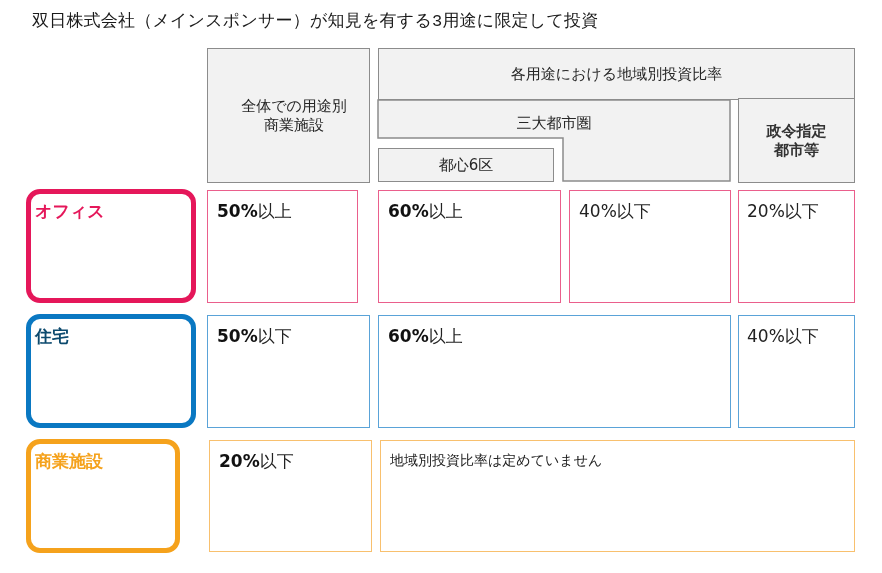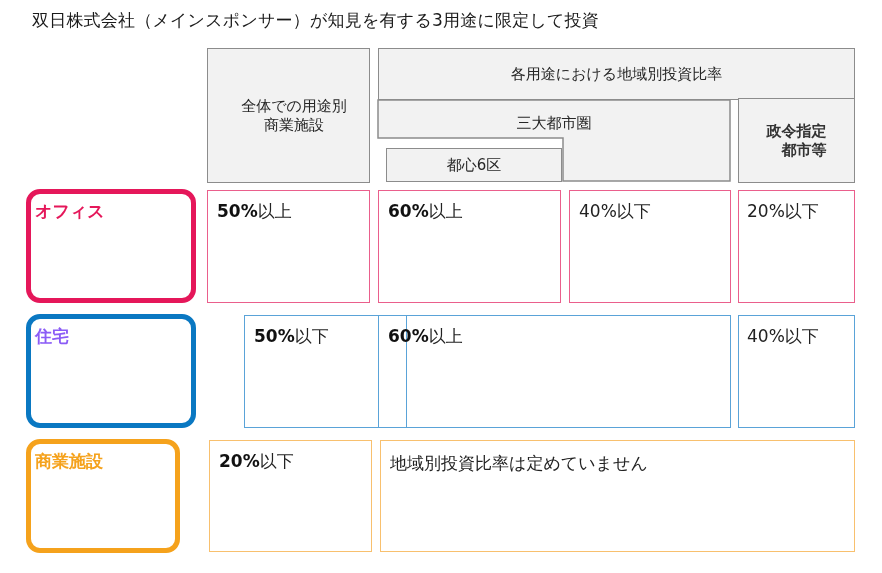--- a/index.html
+++ b/index.html
@@ -1,27 +1,27 @@
 <!DOCTYPE html>
 <html><head>
 <meta charset="utf-8">
 <style>
   html, body { margin:0; padding:0; background:#ffffff; }
   body { width:882px; height:573px; position:relative; overflow:hidden;
          font-family:"DejaVu Sans","Liberation Sans",sans-serif; color:#222; }
   .abs { position:absolute; box-sizing:border-box; }
-  .title { left:32px; top:9px; font-size:17px; color:#1a1a1a; white-space:nowrap; letter-spacing:0.2px; }
+  .title { left:32px; top:9px; font-size:17px; color:#1a1a1a; white-space:nowrap; letter-spacing:0.2px;font-family:Liberation Mono, monospace; }
   .hdr { background:#f2f2f2; border:1.5px solid #8c8c8c; font-size:15px; color:#262626;
          display:flex; justify-content:center; text-align:center; line-height:1.25; }
   .hdr.center { align-items:center; }
   .row-label { border:5px solid; border-radius:14px; font-size:17px; font-weight:bold;
                padding:6px 0 0 4px; }
   .cell { border:1.5px solid; font-size:17px; padding:9px 0 0 9px; color:#222; white-space:nowrap; }
   .cell b { font-weight:bold; color:#111; }
-  .small { font-size:17px; }
+  .small { font-size:14px; }
 </style>
 </head>
 <body>
 
 <div class="abs title">双日株式会社（メインスポンサー）が知見を有する3用途に限定して投資</div>
 
 <div class="abs hdr center" style="left:207px; top:48px; width:163px; height:135px;padding-left:11px;">
   <div>
     <div>全体での用途別</div>
     <div>商業施設</div>
@@ -30,47 +30,47 @@
 
 <div class="abs hdr center" style="left:378px; top:48px; width:477px; height:52px;">
   <span>各用途における地域別投資比率</span>
 </div>
 
 <svg class="abs" style="left:377px; top:99px;" width="356" height="85" viewBox="0 0 356 85">
   <path d="M1 1 H353 V82 H186 V39 H1 Z" fill="#f2f2f2" stroke="#8c8c8c" stroke-width="1.5"></path>
 </svg>
 <div class="abs" style="left:378px; top:106px; width:352px; text-align:center; font-size:15px; color:#262626;margin-top:8px;">三大都市圏</div>
 
-<div class="abs hdr center" style="left:386px; top:148px; width:176px; height:34px; ">
+<div class="abs hdr center" style="left:378px; top:148px; width:176px; height:34px; ">
   <span>都心6区</span>
 </div>
 
-<div class="abs hdr center" style="left:738px; top:98px; width:117px; height:85px; font-weight:bold; color:#333;text-align:right;">
+<div class="abs hdr center" style="left:738px; top:98px; width:117px; height:85px; font-weight:bold; color:#333;">
   <div>
     <div>政令指定</div>
     <div>都市等</div>
   </div>
 </div>
 
 <div class="abs row-label" style="left:26px; top:189px; width:170px; height:114px; border-color:#e5175a; color:#e5175a;">オフィス</div>
-<div class="abs cell" style="left:207px; top:190px; width:163px; height:113px; border-color:#ea5f8c;">
+<div class="abs cell" style="left:207px; top:190px; width:151px; height:113px; border-color:#ea5f8c;">
   <b>50%</b><span>以上</span>
 </div>
 <div class="abs cell" style="left:378px; top:190px; width:183px; height:113px; border-color:#ea5f8c;">
   <b>60%</b><span>以上</span>
 </div>
 <div class="abs cell" style="left:569px; top:190px; width:162px; height:113px; border-color:#ea5f8c;">
   <span>40%</span><span>以下</span>
 </div>
 <div class="abs cell" style="left:738px; top:190px; width:117px; height:113px; border-color:#ea5f8c; padding-left:8px;">
   <span>20%</span><span>以下</span>
 </div>
 
-<div class="abs row-label" style="left:26px; top:314px; width:170px; height:114px; border-color:#0a78c2; color:#8b5cf6;">住宅</div>
-<div class="abs cell" style="left:207px; top:315px; width:163px; height:113px; border-color:#5aa3d8;margin-left:37px;">
+<div class="abs row-label" style="left:26px; top:314px; width:170px; height:114px; border-color:#0a78c2; color:#0c4a6e;">住宅</div>
+<div class="abs cell" style="left:207px; top:315px; width:163px; height:113px; border-color:#5aa3d8;">
   <b>50%</b><span>以下</span>
 </div>
 <div class="abs cell" style="left:378px; top:315px; width:353px; height:113px; border-color:#5aa3d8;">
   <b>60%</b><span>以上</span>
 </div>
 <div class="abs cell" style="left:738px; top:315px; width:117px; height:113px; border-color:#5aa3d8; padding-left:8px;">
   <span>40%</span><span>以下</span>
 </div>
 
 <div class="abs row-label" style="left:26px; top:439px; width:154px; height:114px; border-color:#f5a21c; color:#f5a21c;">商業施設</div>

